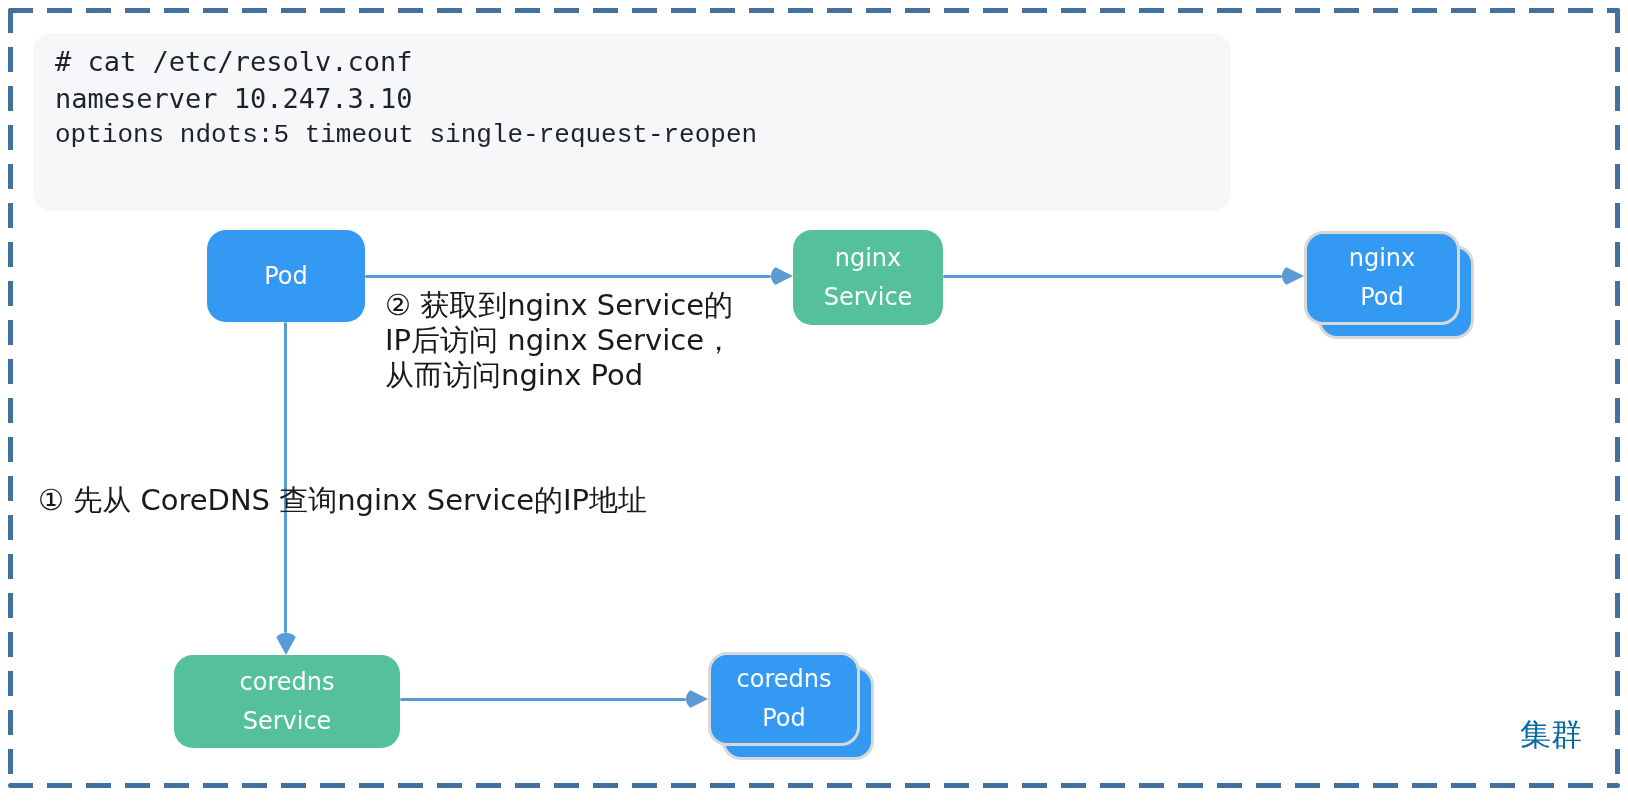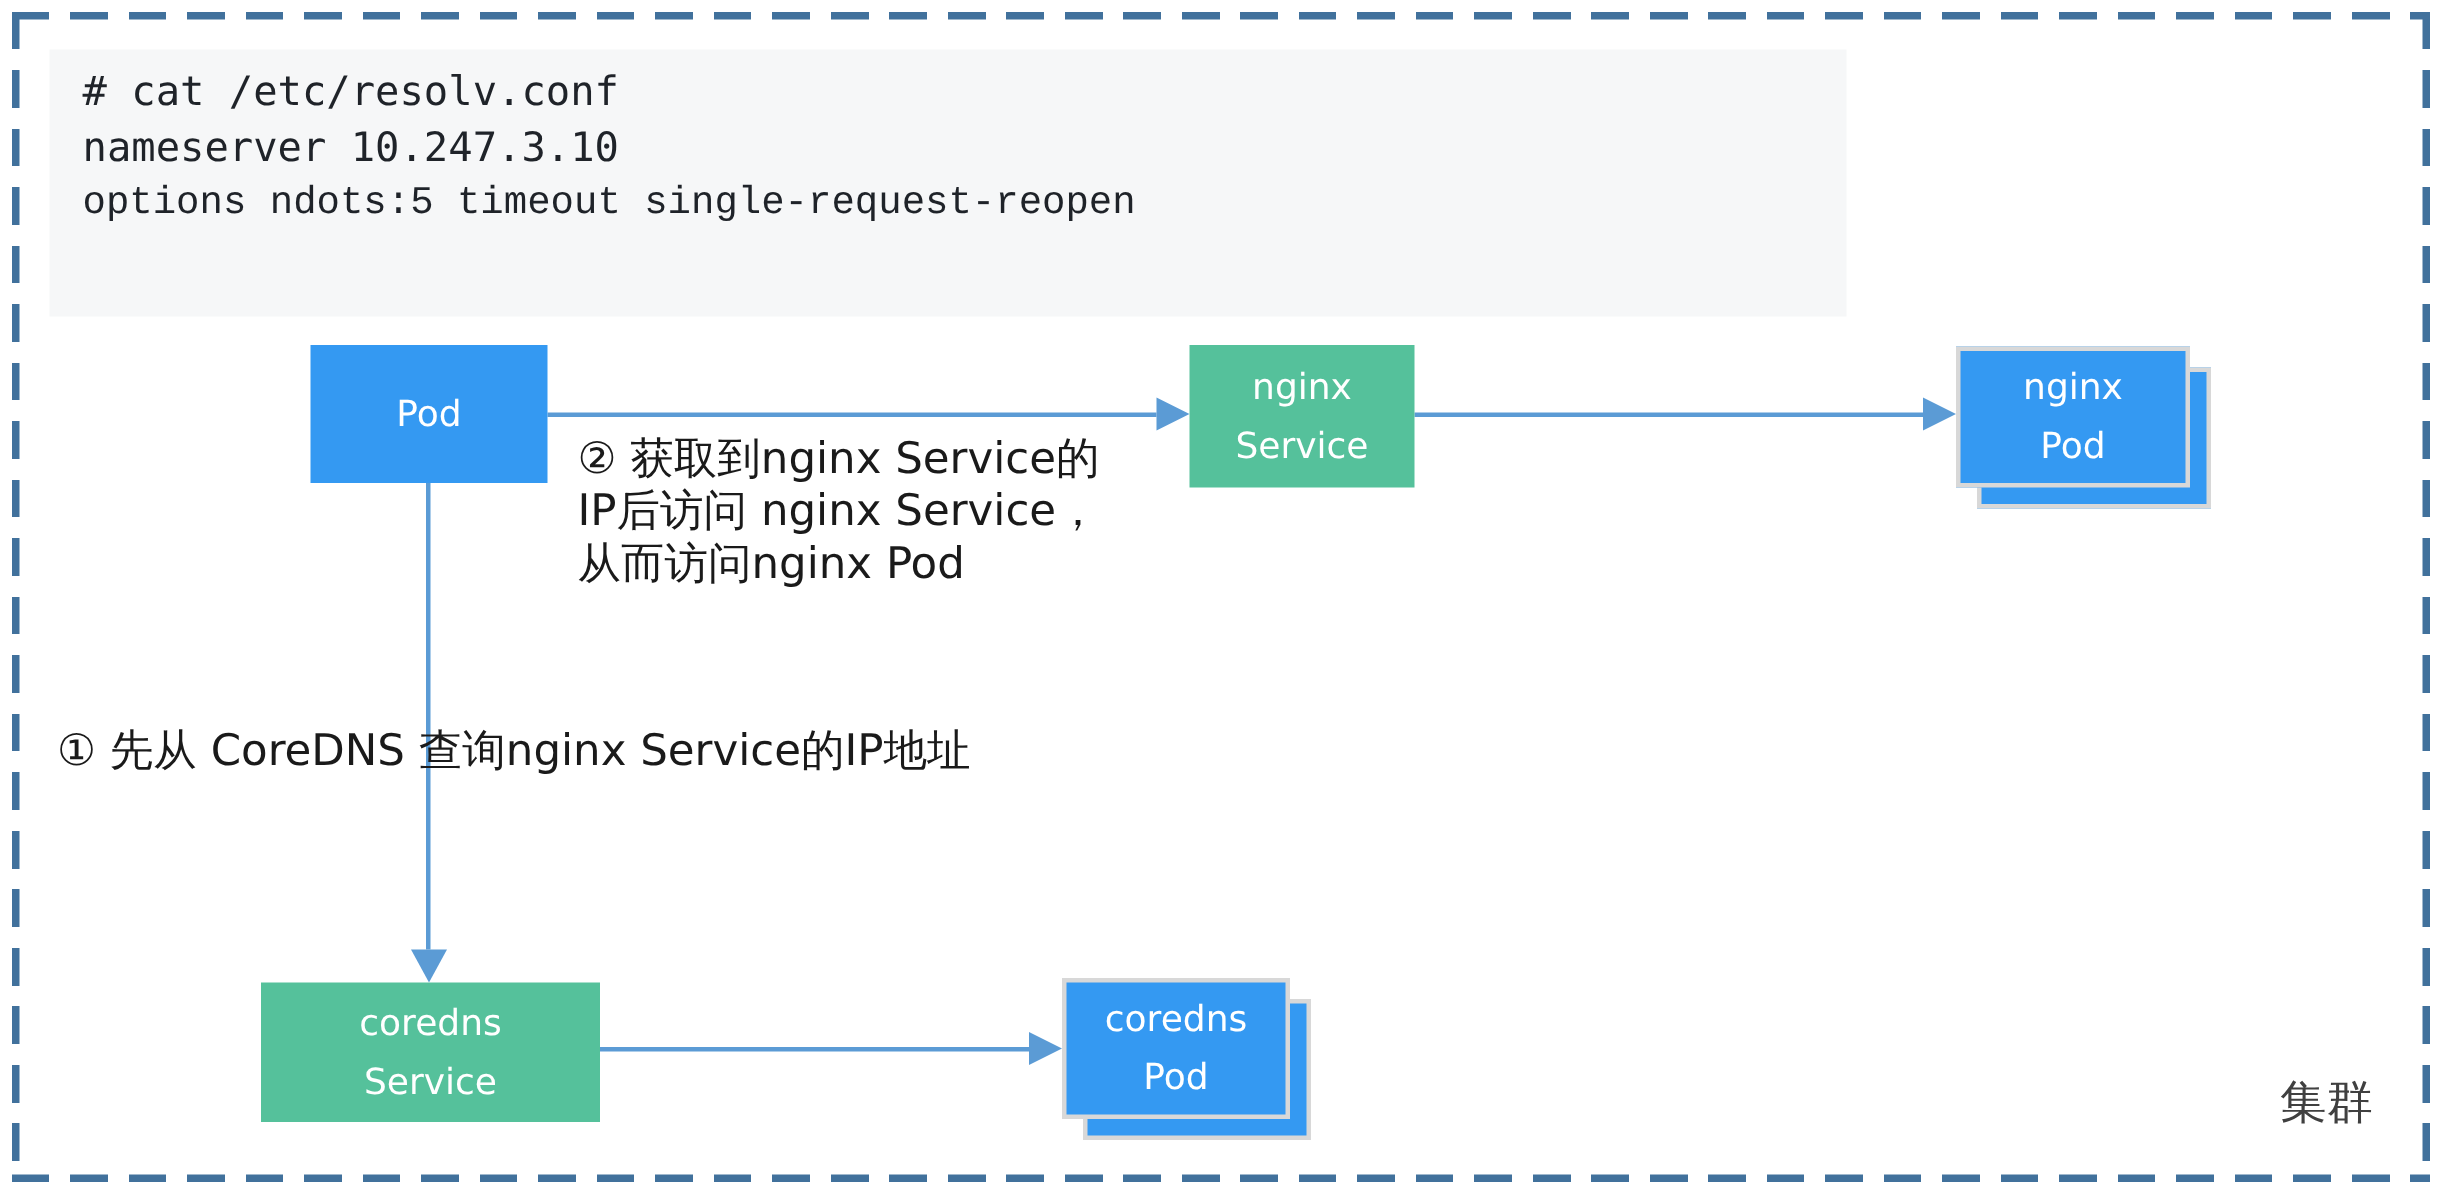--- a/index.html
+++ b/index.html
@@ -1,15 +1,15 @@
 <!DOCTYPE html>
 <html><head>
 <meta charset="utf-8">
 <style>
-  * { margin:0; padding:0; box-sizing:border-box; }
+  * { margin:0; padding:0; box-sizing:border-box;border-radius:19px; }
   html,body { background:#ffffff; }
   .canvas {
     position:relative; width:1628px; height:801px;
     background:#ffffff; overflow:hidden;
     font-family:"DejaVu Sans", sans-serif;
   }
   
   .bstrip { position:absolute; }
   .bstrip.h { height:5px; background:repeating-linear-gradient(90deg,#41719C 0 25px,transparent 25px 39px); }
   .bstrip.v { width:5px;  background:repeating-linear-gradient(180deg,#41719C 0 25px,transparent 25px 39px); }
@@ -66,21 +66,21 @@
   
   .annotation {
     position:absolute; color:#1A1A1A; font-size:29px; line-height:35px;
     white-space:pre-line; z-index:3;
   }
   .annotation.step2 { left:385px; top:288px; }
   .annotation.step1 { left:38px;  top:483px; white-space:pre; }
 
   .cluster-label {
     position:absolute; left:1520px; top:714px;
-    color:#404040; font-size:31px; z-index:3;
+    color:#0369a1; font-size:31px; z-index:3;
   }
 </style>
 </head>
 <body>
 
 <div class="canvas">
 
   <div class="bstrip h top"></div>
   <div class="bstrip h bottom"></div>
   <div class="bstrip v left"></div>

